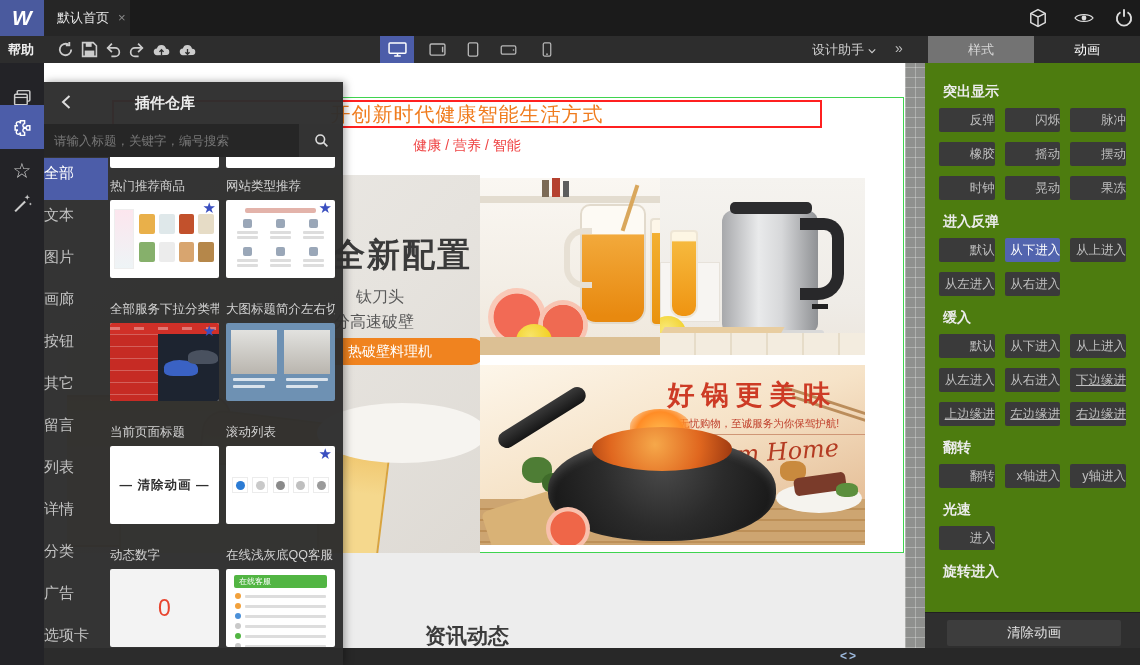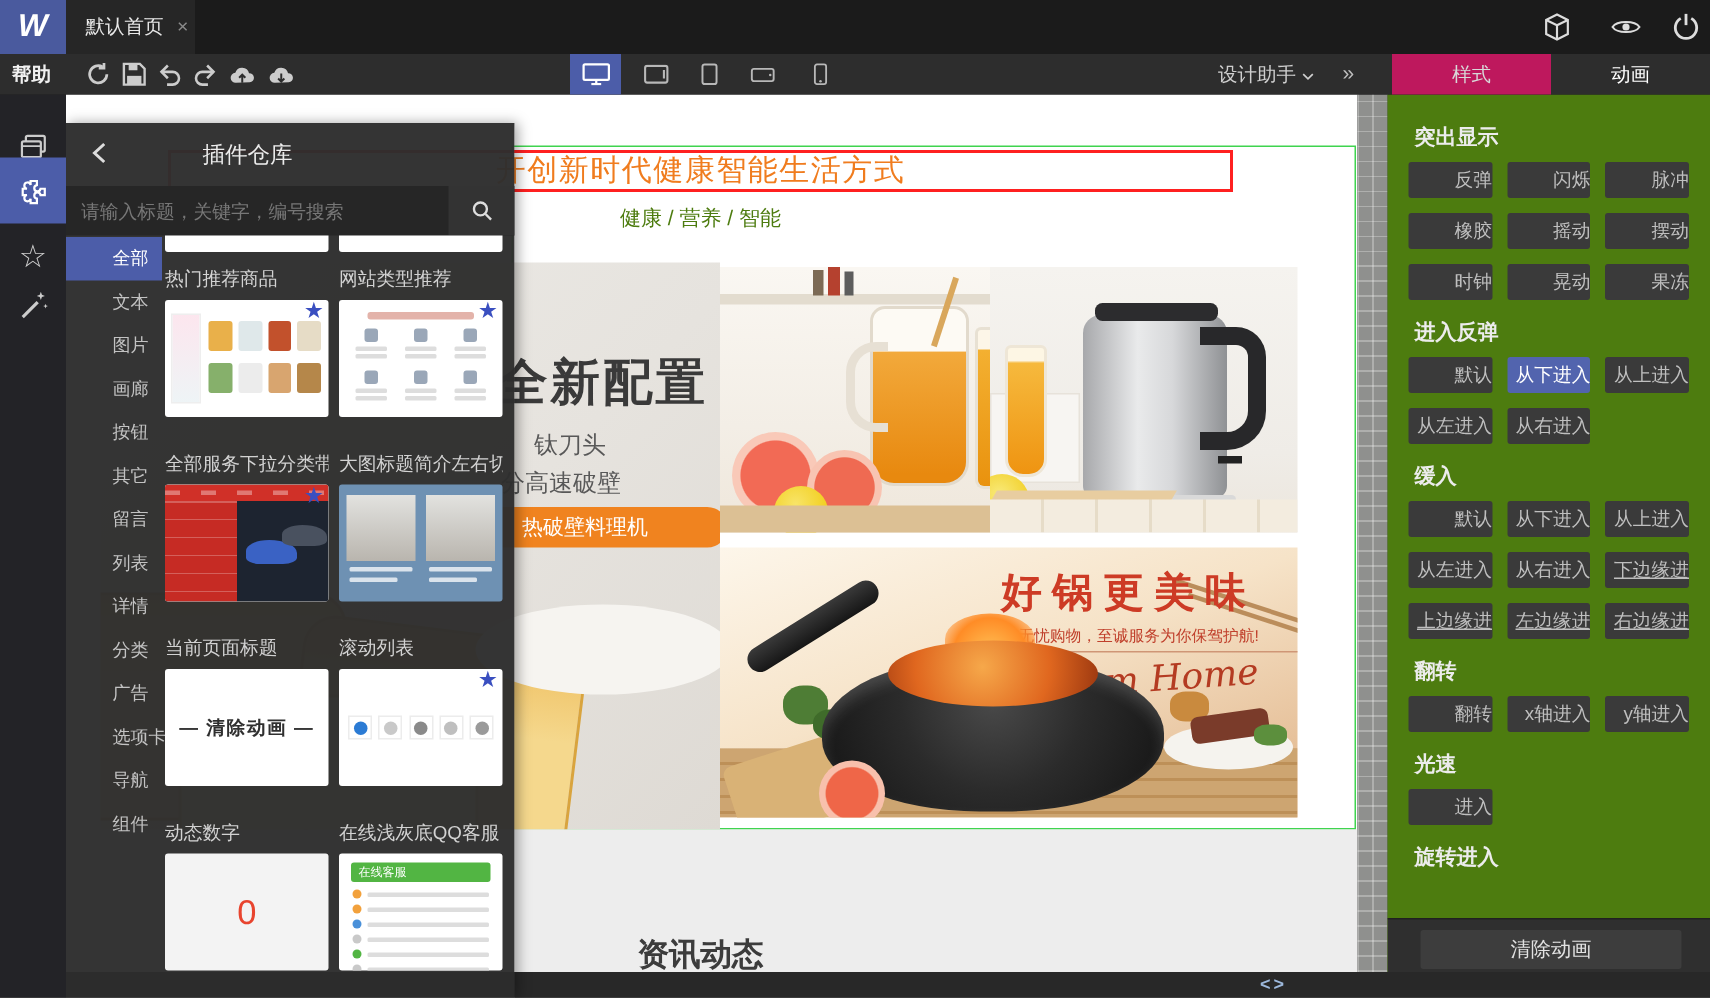--- a/index.html
+++ b/index.html
@@ -19,38 +19,38 @@
   
   #toolbar{position:absolute;left:0;top:36px;width:1140px;height:27px;background:#2d2d2d;z-index:60}
   #help-label{position:absolute;left:8px;top:5px;color:#f0f0f0;font-size:13px;font-weight:bold}
   .tool-ico{position:absolute;top:5px;width:17px;height:17px}
   .tool-ico svg{width:17px;height:17px}
   .dev-btn{position:absolute;top:0;height:27px;width:34px;display:flex;align-items:center;justify-content:center}
   .dev-btn.sel{background:#4c5da9}
   #design-assistant{position:absolute;left:812px;top:5px;color:#cfcfcf;font-size:13px}
   #design-assistant svg{width:8px;height:6px;margin-left:4px}
   #more-btn{position:absolute;left:895px;top:4px;color:#bdbdbd;font-size:14px}
-  #style-tab{position:absolute;left:928px;top:0;width:106px;height:27px;background:#be185d;color:#d8d8d8;
+  #style-tab{position:absolute;left:928px;top:0;width:106px;height:27px;background:#737373;color:#d8d8d8;
     font-size:13px;text-align:center;line-height:27px}
   #anim-tab{position:absolute;left:1034px;top:0;width:106px;height:27px;color:#ffffff;
     font-size:13px;text-align:center;line-height:27px}
 
   
   #sidebar{position:absolute;left:0;top:63px;width:44px;height:602px;background:#232327;z-index:55}
   .sb-item{position:absolute;left:0;width:44px;height:44px;display:flex;align-items:center;justify-content:center}
   .sb-item.sel{background:#4c5da9}
   .sb-item svg{width:21px;height:21px}
   .sb-star{color:#cfcfcf;font-size:21px}
 
   
   #canvas{position:absolute;left:44px;top:63px;width:861px;height:585px;background:#fff;overflow:hidden;z-index:10}
   #green-frame{position:absolute;left:297px;top:34px;width:563px;height:456px;border:1px solid #3fd44f}
   #hero-box{position:absolute;left:68px;top:37px;width:710px;height:28px;border:2px solid #ff2020;background:#fff}
   #hero-box span{display:block;text-align:center;color:#f07c1e;font-size:20px;line-height:24px;letter-spacing:1px}
-  #hero-sub{position:absolute;left:68px;top:74px;width:710px;text-align:center;color:#4d7c0f;font-size:14px}
+  #hero-sub{position:absolute;left:68px;top:74px;width:710px;text-align:center;color:#ef4444;font-size:14px}
 
   
   #slide-left{position:absolute;left:23px;top:112px;width:413px;height:378px;overflow:hidden;
     background:linear-gradient(135deg,#edebe7 0%,#e6e3de 55%,#dedad4 100%)}
   #slide-headline{position:absolute;left:265px;top:58px;font-size:33px;font-weight:bold;color:#3a3a3a;letter-spacing:2px}
   #slide-line1{position:absolute;left:289px;top:112px;font-size:16px;color:#585858}
   #slide-line2{position:absolute;left:267px;top:137px;font-size:16px;color:#585858}
   #slide-btn{position:absolute;left:228px;top:163px;width:190px;height:27px;background:#f0831f;border-radius:0 16px 16px 0;
     color:#fff;font-size:14px;line-height:27px;text-align:center}
   .toast{position:absolute;border-radius:22px;border:2px solid #d9a43e}
@@ -134,27 +134,27 @@
                      repeating-linear-gradient(90deg,rgba(255,255,255,.28) 0 1px,rgba(0,0,0,0) 1px 10px)}
 
   
   #bottombar{position:absolute;left:343px;top:648px;width:797px;height:17px;background:#282828;z-index:30}
   #code-icon{position:absolute;left:497px;top:1px;color:#9db9dd;font-size:12px;font-weight:bold;letter-spacing:2px}
 
   
   #plugin-panel{position:absolute;left:44px;top:82px;width:299px;height:583px;background:rgba(45,45,45,.97);z-index:50;overflow:hidden;box-shadow:2px 0 8px rgba(0,0,0,.35)}
   #pp-head{position:absolute;left:0;top:0;width:299px;height:42px}
   #pp-back{position:absolute;left:14px;top:11px;width:18px;height:18px}
-  #pp-title{position:absolute;left:0;top:12px;width:242px;text-align:center;color:#ececec;font-size:15px;font-weight:normal}
+  #pp-title{position:absolute;left:0;top:12px;width:242px;text-align:center;color:#ececec;font-size:15px;font-weight:bold}
   #pp-search{position:absolute;left:0;top:42px;width:299px;height:33px;background:#262626;display:flex}
   #pp-search input{flex:1;background:transparent;border:none;outline:none;color:#ccc;font-size:12.5px;padding:0 10px;font-family:inherit}
   #pp-search input::placeholder{color:#777}
   #pp-search-btn{width:44px;height:33px;background:#333;display:flex;align-items:center;justify-content:center}
   #cat-list{position:absolute;left:0;top:76px;width:64px}
-  .cat{height:29px;line-height:29px;color:#c2c2c2;font-size:12px;padding-left:31px;white-space:nowrap}
+  .cat{height:42px;line-height:29px;color:#c2c2c2;font-size:15px;padding-left:0;white-space:nowrap}
   .cat.sel{background:#4c5da9;color:#fff}
   #plugin-grid{position:absolute;left:66px;top:75px;width:233px;display:grid;grid-template-columns:109px 109px;column-gap:7px}
   .partial{height:11px;background:#fff;border-radius:0 0 2px 2px}
   .pcell{margin-bottom:13px}
   .plabel{font-size:12.5px;color:#d2d2d2;margin:10px 0 7px;white-space:nowrap;overflow:hidden;height:15px}
   .card{position:relative;background:#fff;border-radius:2px;height:78px;overflow:hidden}
   .cstar{position:absolute;top:0px;right:3px;font-size:15px;color:#3a4fc0;line-height:16px}
   
   .th-pbanner{position:absolute;left:4px;top:9px;width:20px;height:60px;background:linear-gradient(#fce6ee,#eef4f6);border:1px solid #eee}
   .th-pgrid{position:absolute;left:29px;top:14px;right:5px;display:grid;grid-template-columns:repeat(4,1fr);gap:8px 4px}

